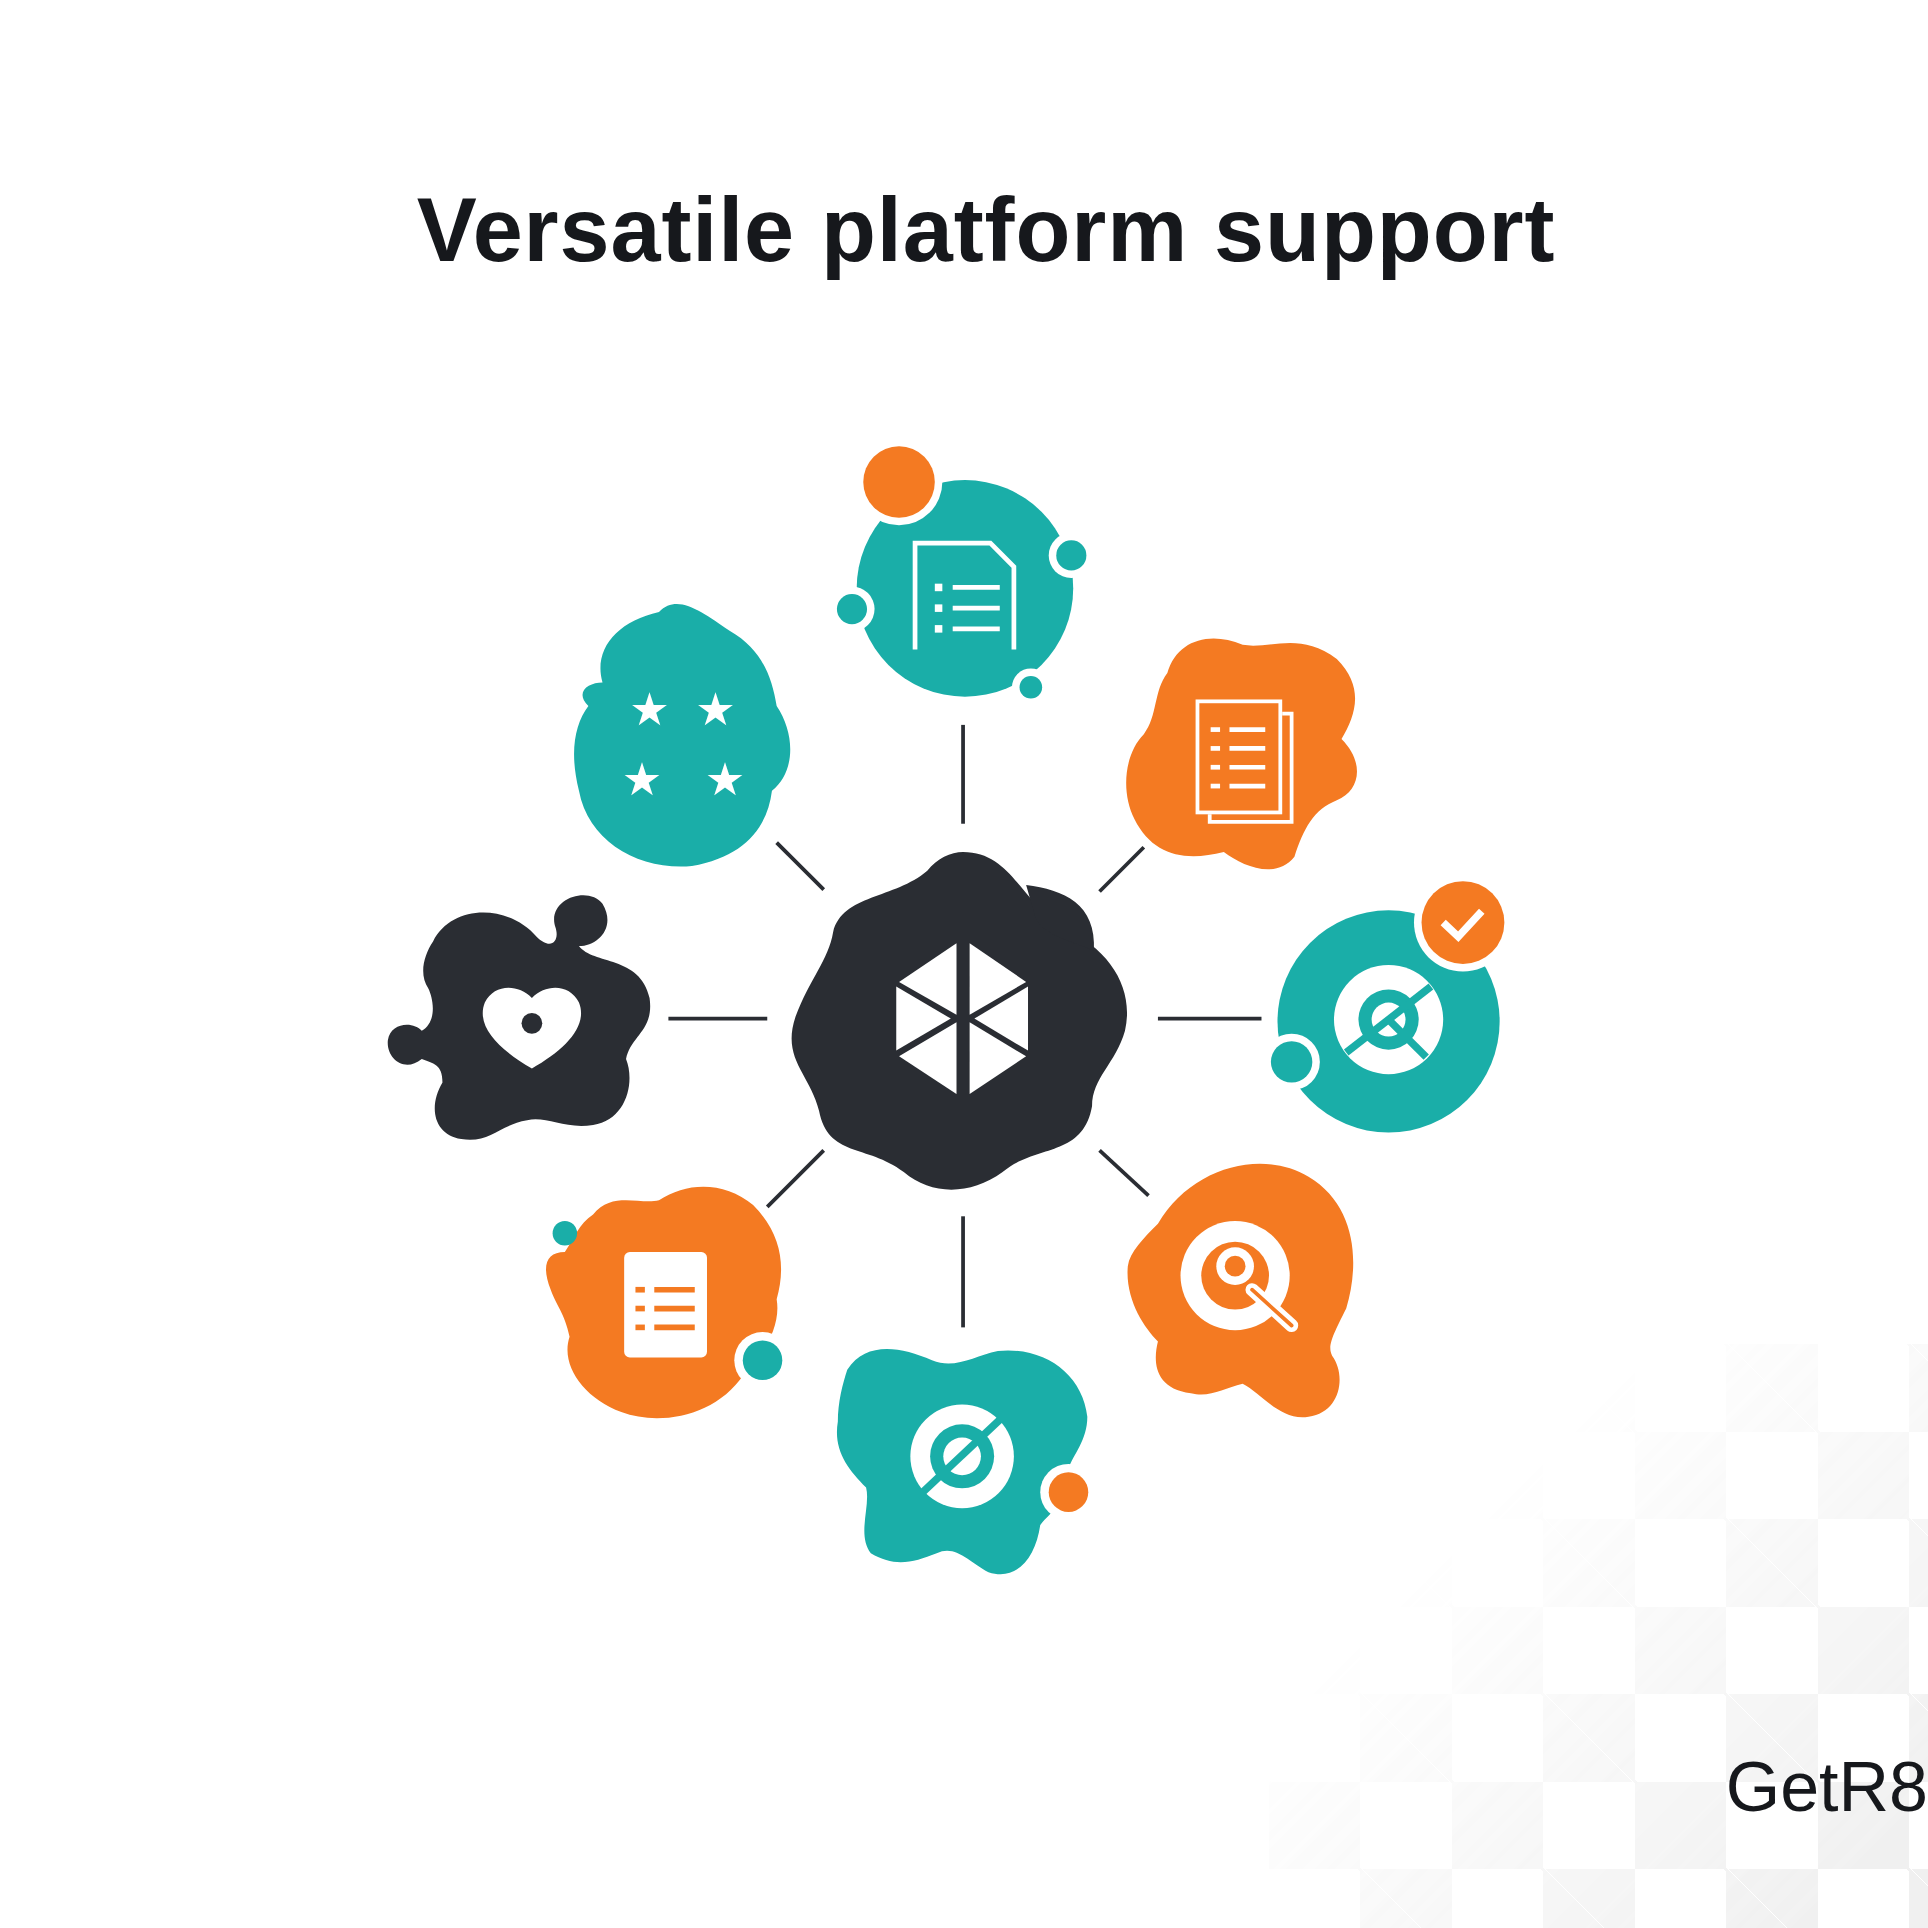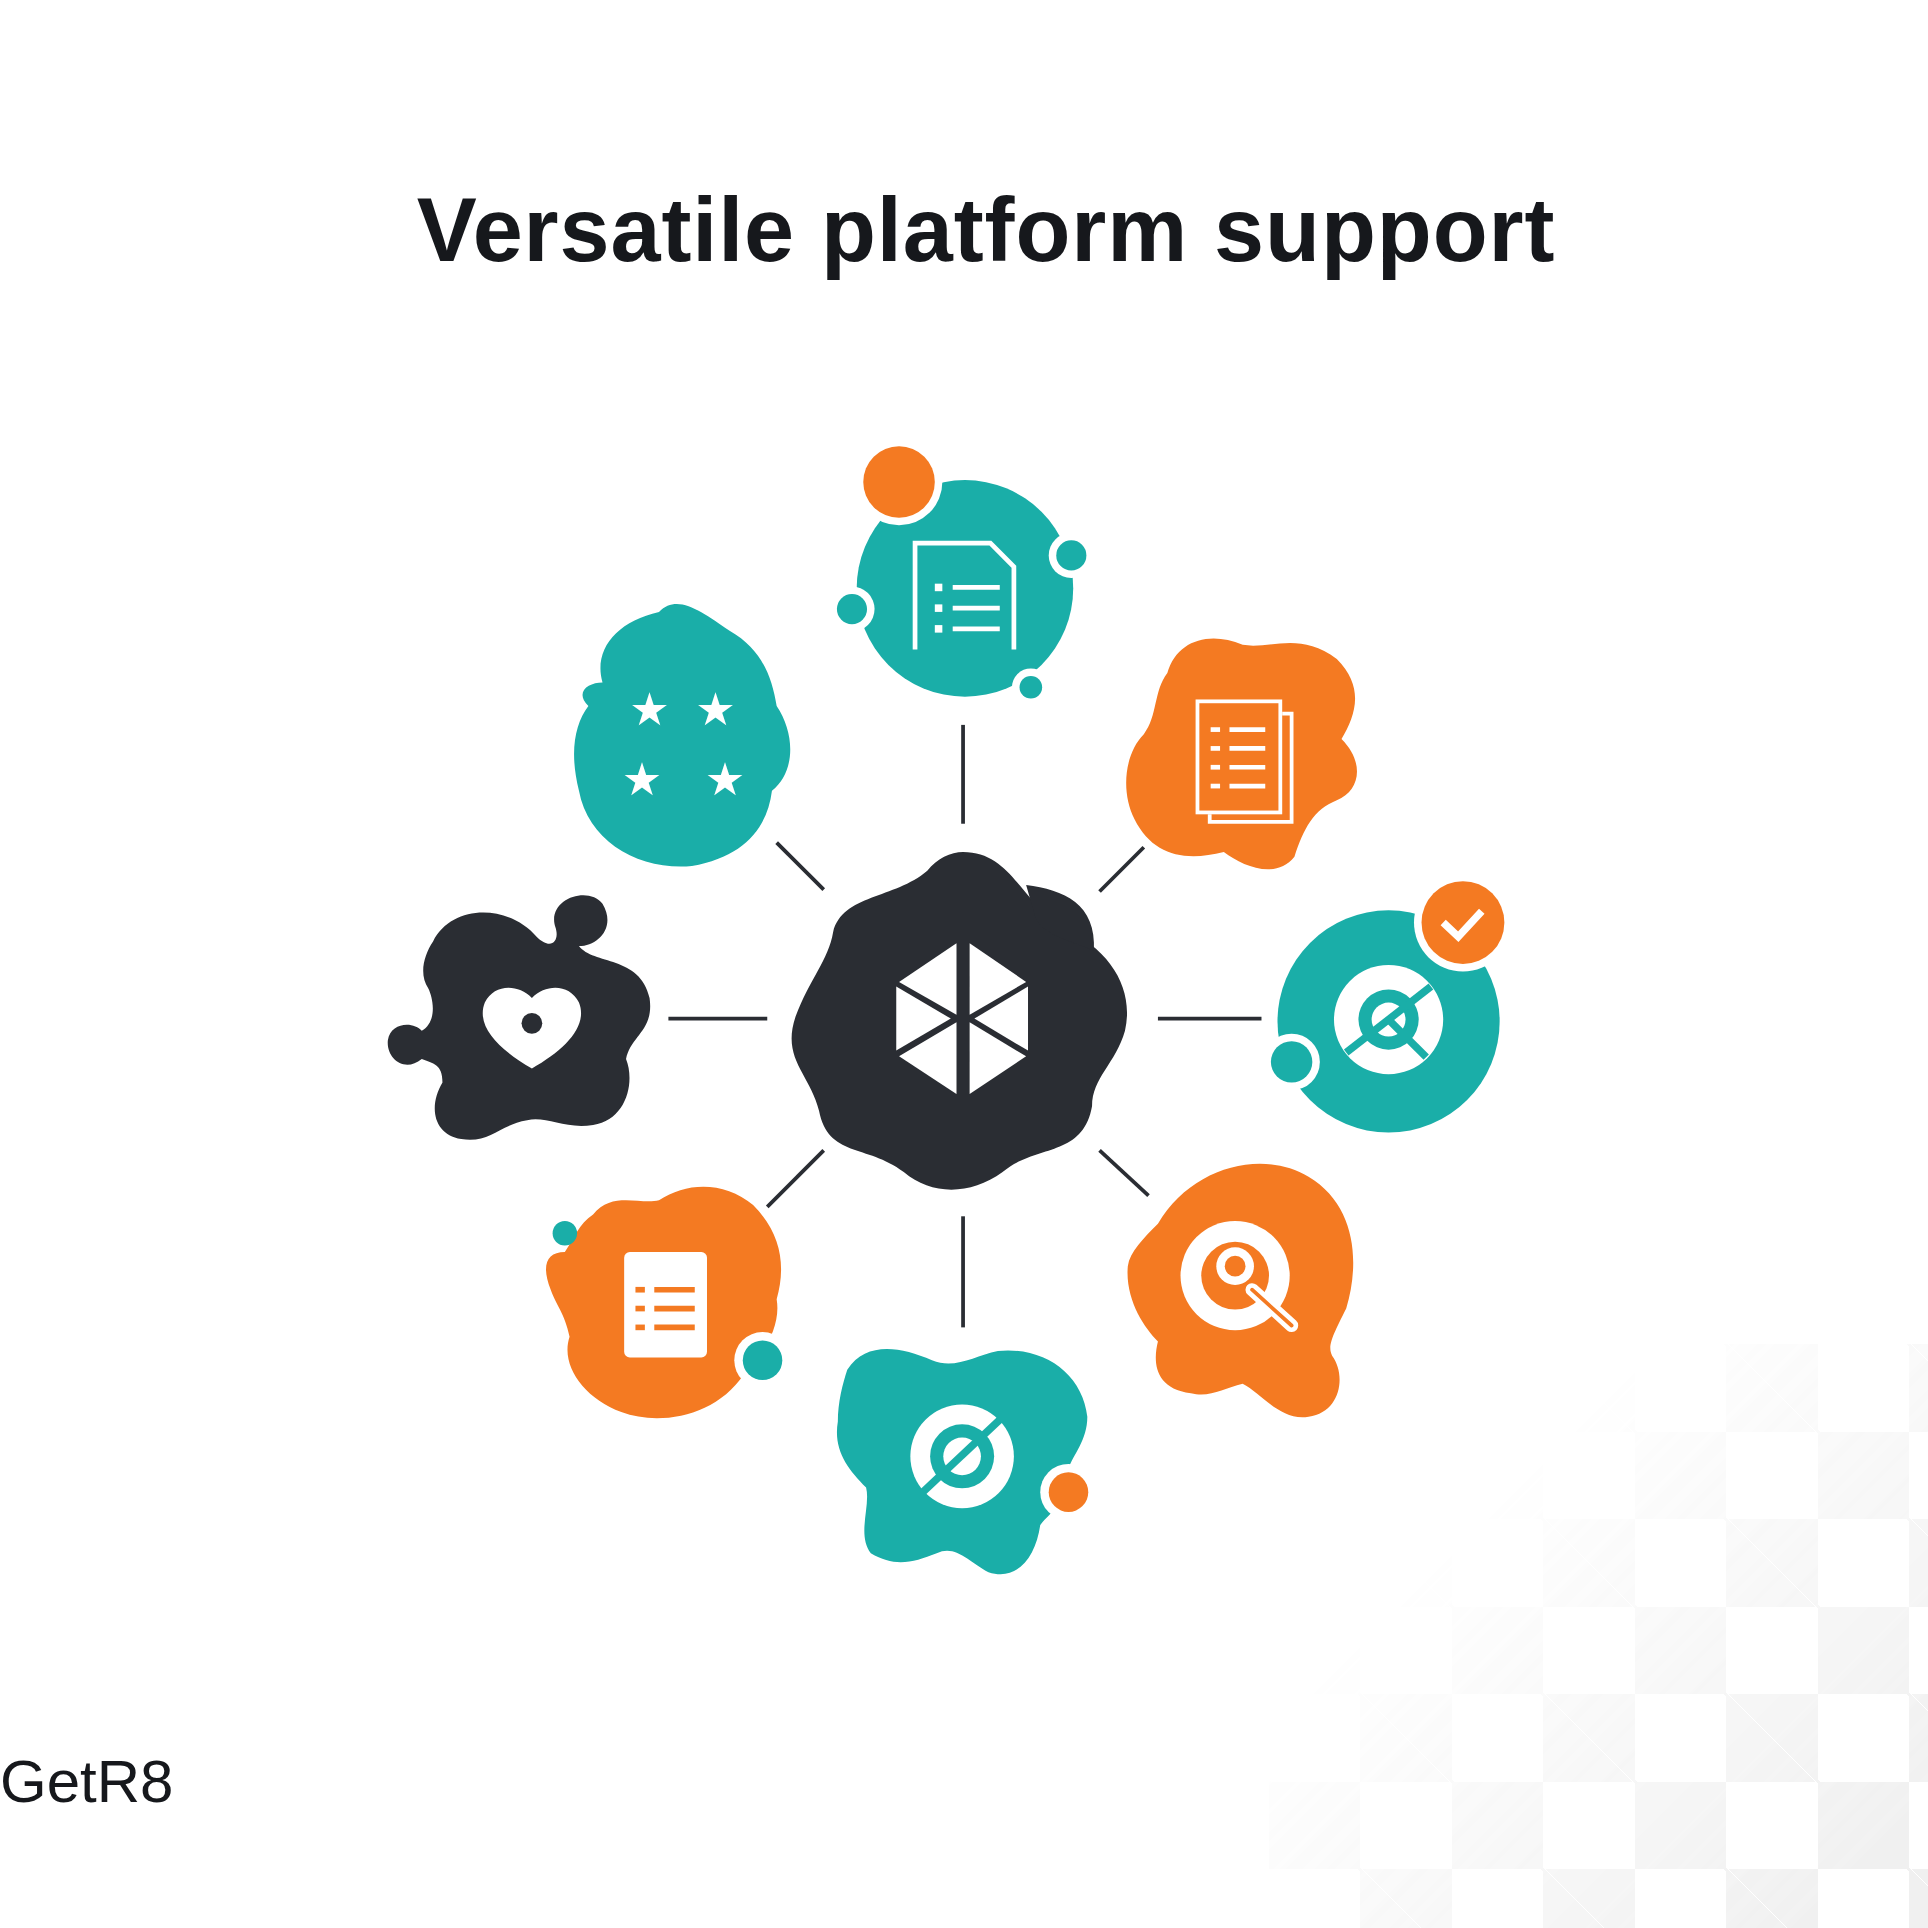--- a/index.html
+++ b/index.html
@@ -17,22 +17,22 @@
       background-position: 0 0, 91px 88px;
       -webkit-mask-image: linear-gradient(135deg, transparent 30%, #000 90%);
       mask-image: linear-gradient(135deg, transparent 30%, #000 90%);
       opacity: 0.9;
     }
     .title {
       position: absolute; top: 179px; left: 0; width: 1928px; text-align: center;
       font-size: 90px; font-weight: 700; color: #16181c; letter-spacing: 0.9px; padding-left: 22px;
     }
     .brand {
-      position: absolute; top: 1747px; left: 0; width: 1928px; text-align: left;
-      font-size: 60px; font-weight: 400; color: #16181c;
+      position: absolute; top: 1747px; left: 0; width: 1928px; text-align: right;
+      font-size: 70px; font-weight: 400; color: #16181c;
     }
     svg.diagram { position: absolute; left: 0; top: 0; }
   </style>
 </head>
 <body>
 
 <div class="checker"></div>
 
 <div class="title">Versatile platform support</div>
 

